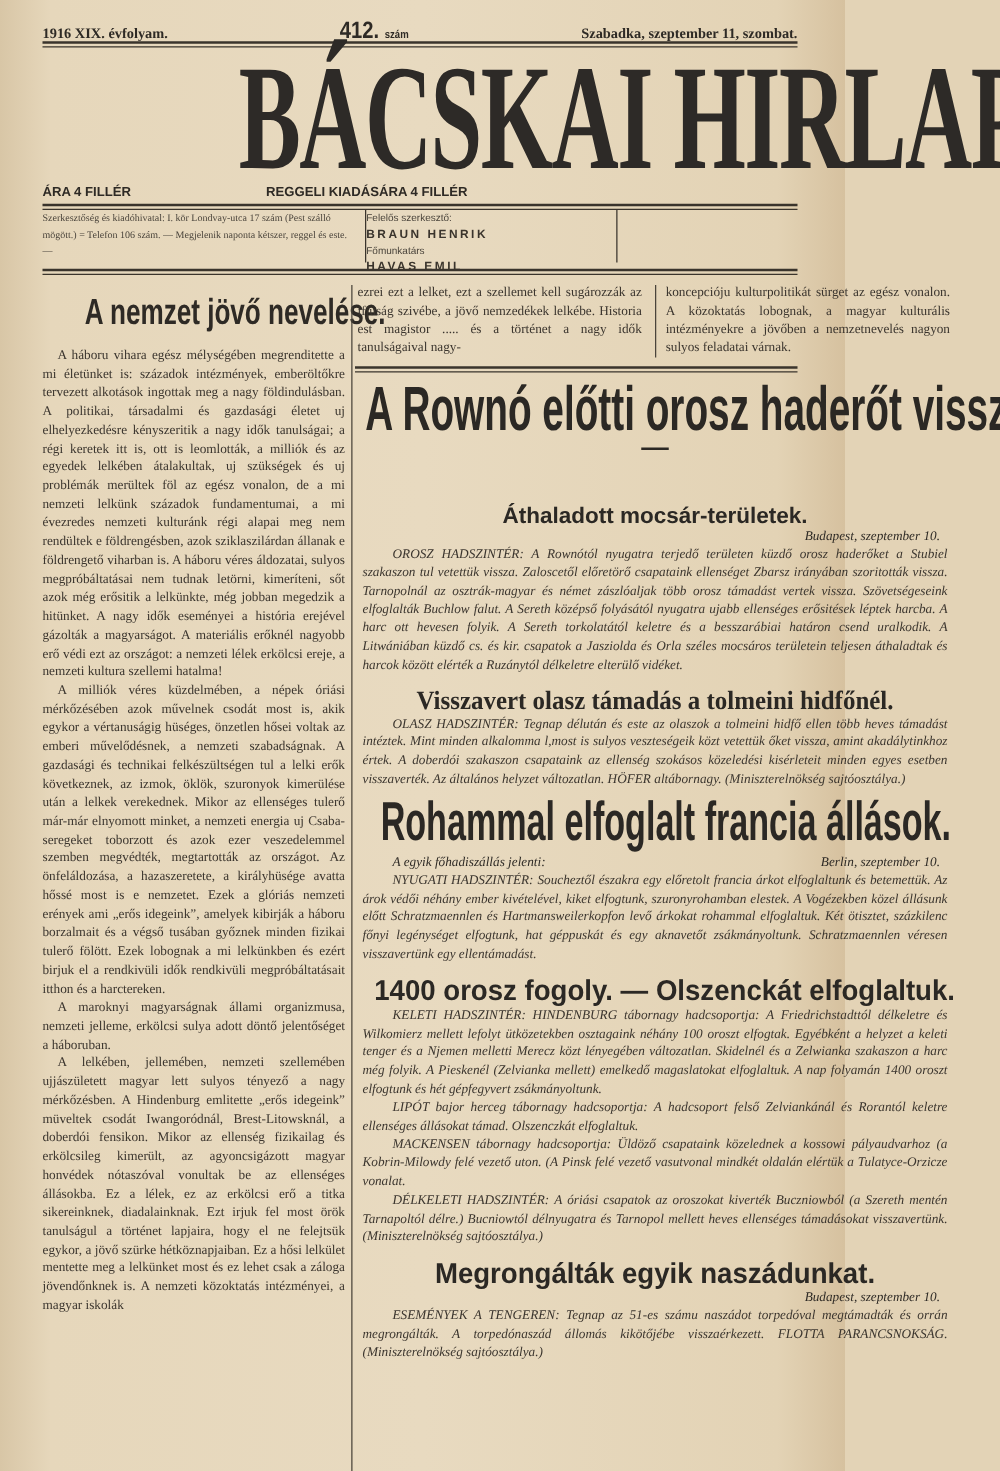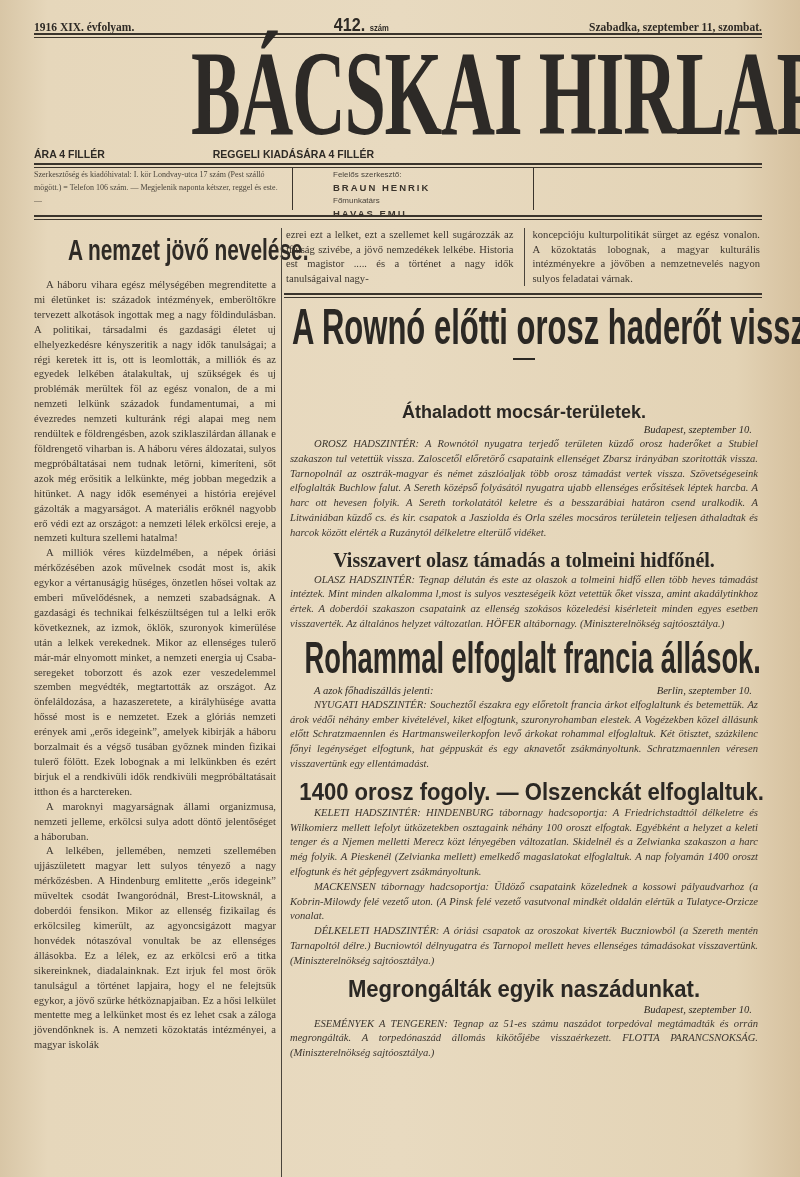--- a/index.html
+++ b/index.html
@@ -4,21 +4,21 @@
 <style>
   html, body { margin: 0; padding: 0; }
   body {
     width: 800px; height: 1177px; overflow: hidden;
     background: #e3d3b6;
     font-family: "Liberation Serif", "DejaVu Serif", serif;
     color: #2e2a25;
     position: relative;
   }
   .page {
-    position: absolute; left: 0; top: 0; width: 800px; height: 1177px;
+    position: absolute; left: 0; top: 0; width: 676px; height: 1177px;
     background: linear-gradient(90deg, #d8c6a6 0%, #e6d7bb 6%, #e8dac0 50%, #e3d3b5 92%, #d6c19f 100%);
   }
   .topline {
     position: absolute; left: 34px; right: 38px; top: 14px; height: 18px;
     display: flex; justify-content: space-between; align-items: baseline;
     font-weight: bold; font-size: 11.5px;
   }
   .topline .num { font-size: 19px; font-family: "Liberation Sans", sans-serif; font-weight: bold; transform: scaleX(0.85); }
   .topline .num small { font-size: 9px; }
   .rule-double { position: absolute; left: 34px; right: 38px; border-top: 2px solid #3a342c; border-bottom: 1px solid #3a342c; height: 2px; }
@@ -28,21 +28,21 @@
     font-size: 120px; line-height: 108px; letter-spacing: -2px;
     color: #2d2a27; text-align: center;
     transform: scaleX(0.62); transform-origin: center;
     white-space: nowrap;
   }
   .subbar {
     position: absolute; left: 34px; right: 38px; top: 148px; height: 16px;
     display: flex; justify-content: flex-start;
     font-family: Liberation Sans, sans-serif; font-weight: bold; font-size: 10.5px;
   }
-  .infobar { position: absolute; left: 34px; right: 38px; top: 168px; height: 42px; display: flex; gap: 40px; }
+  .infobar { position: absolute; left: 34px; right: 38px; top: 168px; height: 42px; display: flex; }
   .infobar .cell { font-size: 8px; line-height: 13px; color: #4a443b; }
   .infobar .c1 { width: 250px; padding-right: 8px; border-right: 1px solid #3a342c; }
   .infobar .c2 { width: 200px; text-align: left; border-right: 1px solid #3a342c; font-family: "Liberation Sans", sans-serif; }
   .infobar .c2 .name { font-weight: bold; font-size: 9.5px; letter-spacing: 2px; color: #3a342c; }
   .infobar .c3 { flex: 1; padding-left: 10px; font-weight: bold; }
   .col-left { position: absolute; left: 34px; top: 228px; width: 242px; }
   .vrule { position: absolute; top: 228px; width: 1px; background: #4a443b; }
   .left-title {
     font-family: "Liberation Sans", sans-serif; font-weight: bold;
     font-size: 29px; line-height: 40px; text-align: center;
@@ -130,31 +130,32 @@
       </div>
 
     <div class="sp"></div>
     <div class="h-condensed h-mid">Visszavert olasz támadás a tolmeini hidfőnél.</div>
     <div class="it-text">
         <p>OLASZ HADSZINTÉR: Tegnap délután és este az olaszok a tolmeini hidfő ellen több heves támadást intéztek. Mint minden alkalomma l,most is sulyos veszteségeik közt vetettük őket vissza, amint akadálytinkhoz értek. A doberdói szakaszon csapataink az ellenség szokásos közeledési kisérleteit minden egyes esetben visszaverték. Az általános helyzet változatlan. HÖFER altábornagy. (Miniszterelnökség sajtóosztálya.)</p>
       </div>
 
     <div class="h-condensed h-bold2">Rohammal elfoglalt francia állások.</div>
     <div class="flex-dl">
-      <span>A azok főhadiszállás jelenti:</span>
+      <span>A egyik főhadiszállás jelenti:</span>
       <span>Berlin, szeptember 10.</span>
     </div>
     <div class="it-text">
         <p>NYUGATI HADSZINTÉR: Soucheztől északra egy előretolt francia árkot elfoglaltunk és betemettük. Az árok védői néhány ember kivételével, kiket elfogtunk, szuronyrohamban elestek. A Vogézekben közel állásunk előtt Schratzmaennlen és Hartmansweilerkopfon levő árkokat rohammal elfoglaltuk. Két ötisztet, százkilenc főnyi legénységet elfogtunk, hat géppuskát és egy aknavetőt zsákmányoltunk. Schratzmaennlen véresen visszavertünk egy ellentámadást.</p>
       </div>
 
     <div class="sp"></div>
     <div class="h-condensed h-wide">1400 orosz fogoly. — Olszenckát elfoglaltuk.</div>
     <div class="it-text">
       <p>KELETI HADSZINTÉR: HINDENBURG tábornagy hadcsoportja: A Friedrichstadttól délkeletre és Wilkomierz mellett lefolyt ütközetekben osztagaink néhány 100 oroszt elfogtak. Egyébként a helyzet a keleti tenger és a Njemen melletti Merecz közt lényegében változatlan. Skidelnél és a Zelwianka szakaszon a harc még folyik. A Pieskenél (Zelvianka mellett) emelkedő magaslatokat elfoglaltuk. A nap folyamán 1400 oroszt elfogtunk és hét gépfegyvert zsákmányoltunk.</p>
+      <p>LIPÓT bajor herceg tábornagy hadcsoportja: A hadcsoport felső Zelviankánál és Rorantól keletre ellenséges állásokat támad. Olszenczkát elfoglaltuk.</p>
       <p>MACKENSEN tábornagy hadcsoportja: Üldöző csapataink közelednek a kossowi pályaudvarhoz (a Kobrin-Milowdy felé vezető uton. (A Pinsk felé vezető vasutvonal mindkét oldalán elértük a Tulatyce-Orzicze vonalat.</p>
       <p>DÉLKELETI HADSZINTÉR: A óriási csapatok az oroszokat kiverték Buczniowból (a Szereth mentén Tarnapoltól délre.) Bucniowtól délnyugatra és Tarnopol mellett heves ellenséges támadásokat visszavertünk. (Miniszterelnökség sajtóosztálya.)</p>
     </div>
 
     <div class="sp"></div>
     <div class="h-condensed h-wide">Megrongálták egyik naszádunkat.</div>
     <div class="dateline">Budapest, szeptember 10.</div>
     <div class="it-text">
         <p>ESEMÉNYEK A TENGEREN: Tegnap az 51-es számu naszádot torpedóval megtámadták és orrán megrongálták. A torpedónaszád állomás kikötőjébe visszaérkezett. FLOTTA PARANCSNOKSÁG. (Miniszterelnökség sajtóosztálya.)</p>
       </div>

